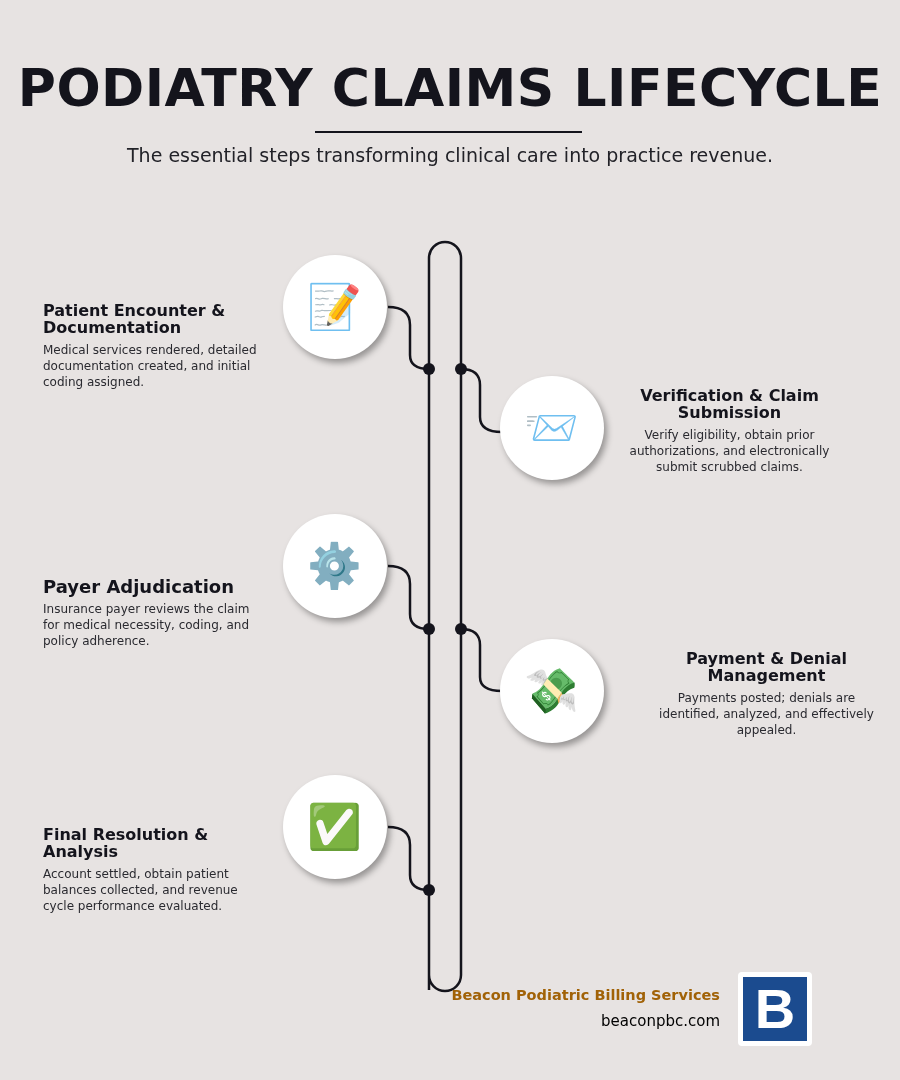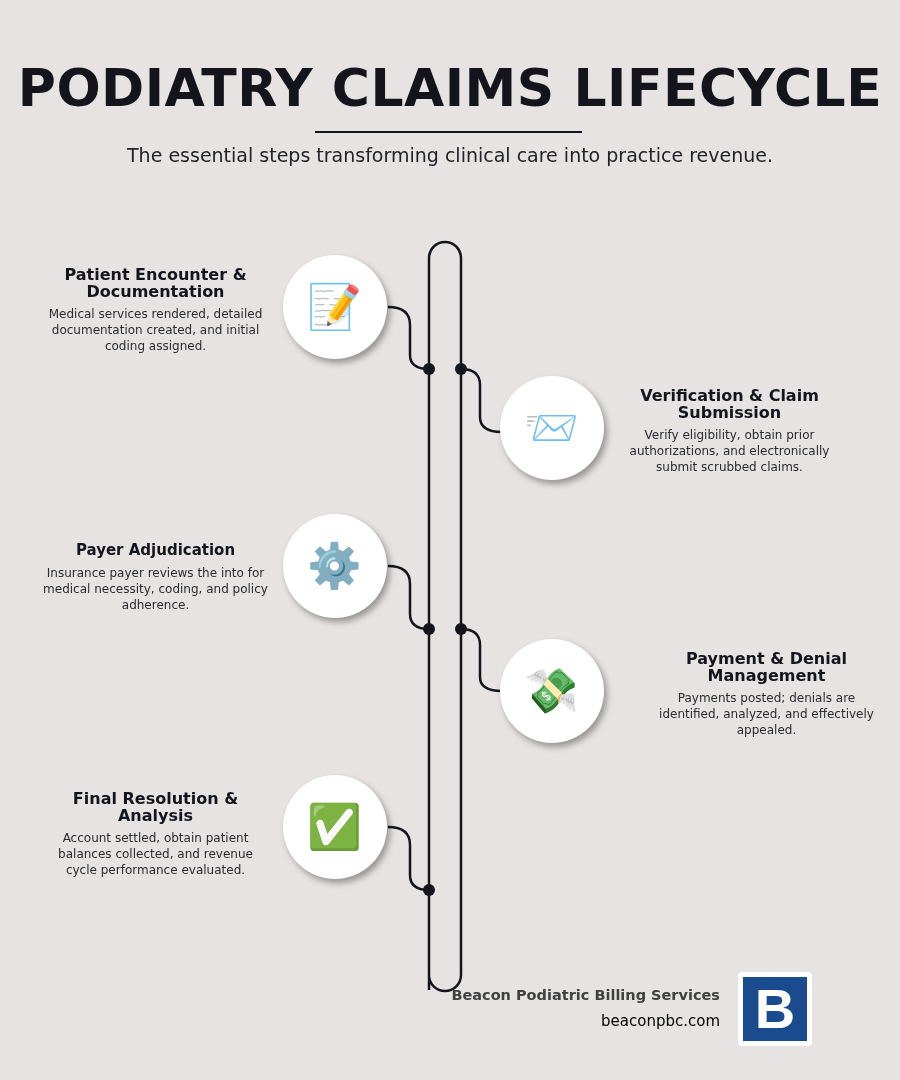--- a/index.html
+++ b/index.html
@@ -19,29 +19,29 @@
     font-size: 19px; color: #222228;
   }
   svg.lines { position: absolute; left: 0; top: 0; }
   .circle {
     position: absolute; width: 104px; height: 104px; border-radius: 50%;
     background: #ffffff; box-shadow: 3px 4px 6px rgba(0,0,0,0.35);
     display: flex; align-items: center; justify-content: center;
     font-size: 44px; line-height: 1;
   }
   .step { position: absolute; width: 225px; }
-  .step.left { text-align: center; }
+  .step.left { text-align: left; margin-top: 36px; }
   .step.right { text-align: center; }
   .step h3 {
     margin: 0 0 6px 0; font-size: 16px; font-weight: bold; line-height: 17px; color: #14141c;
   }
-  .step h3.big { font-size: 15px; }
+  .step h3.big { font-size: 18px; }
   .step p { margin: 0; font-size: 12px; line-height: 16px; color: #2a2a30; }
   .footer-name {
-    position: absolute; top: 987px; right: 180px; font-size: 14.5px; font-weight: bold; color: #404040;
+    position: absolute; top: 987px; right: 180px; font-size: 14.5px; font-weight: bold; color: #a16207;
   }
   .footer-url { position: absolute; top: 1012px; right: 180px; font-size: 15px; color: #000000; }
   .logo {
     position: absolute; left: 738px; top: 972px; width: 74px; height: 74px;
     background: #fff; border-radius: 4px;
   }
   .logo-inner {
     position: absolute; left: 5px; top: 5px; width: 64px; height: 64px; background: #1b4b8f;
     color: #fff; font-weight: bold; font-size: 56px; line-height: 64px; text-align: center;
     font-family: "Liberation Sans", sans-serif;
@@ -89,21 +89,21 @@
 <div class="circle" style="left:500px; top:376px;">
   <span>📨</span>
 </div>
 <div class="step right" style="left:622px; top:387px; width:215px;">
   <h3>Verification &amp; Claim Submission</h3>
   <p>Verify eligibility, obtain prior authorizations, and electronically submit scrubbed claims.</p>
 </div>
 
 <div class="step left" style="left:43px; top:542px;">
   <h3 class="big">Payer Adjudication</h3>
-  <p>Insurance payer reviews the into for medical necessity, coding, and policy adherence.</p>
+  <p>Insurance payer reviews the claim for medical necessity, coding, and policy adherence.</p>
 </div>
 <div class="circle" style="left:283px; top:514px;">
   <span>⚙️</span>
 </div>
 
 <div class="circle" style="left:500px; top:639px;">
   <span>💸</span>
 </div>
 <div class="step right" style="left:659px; top:650px; width:215px;">
   <h3>Payment &amp; Denial Management</h3>

